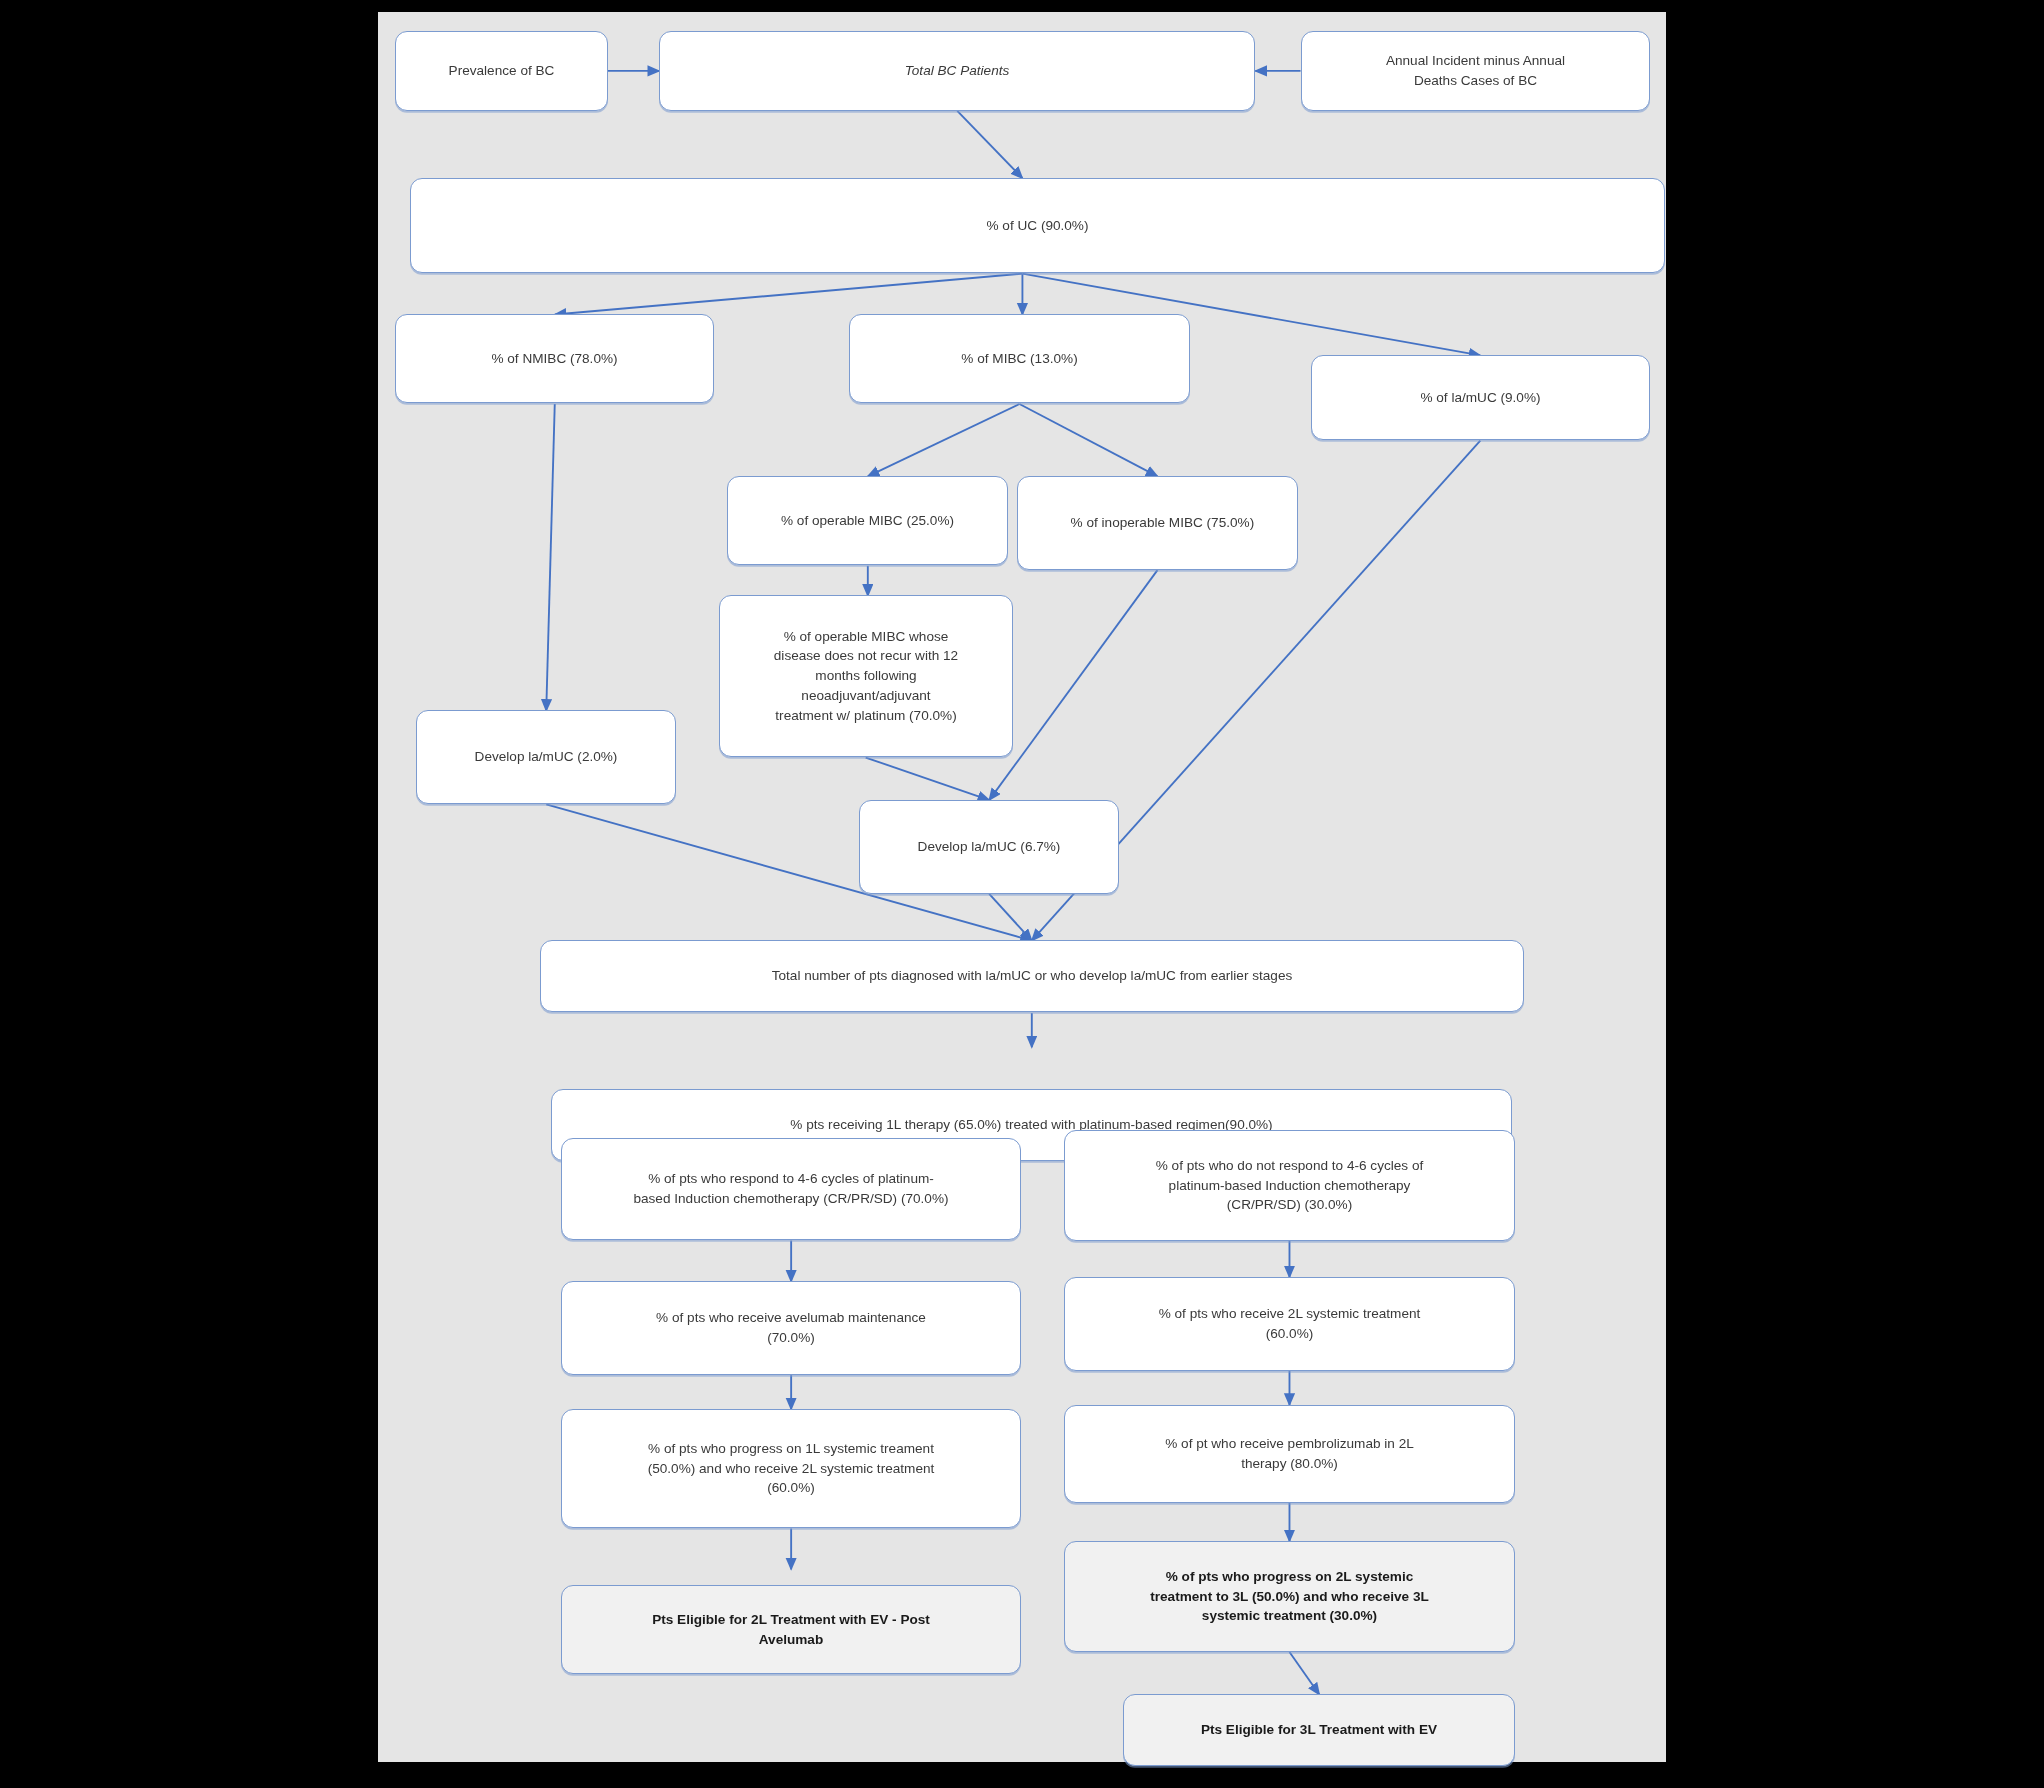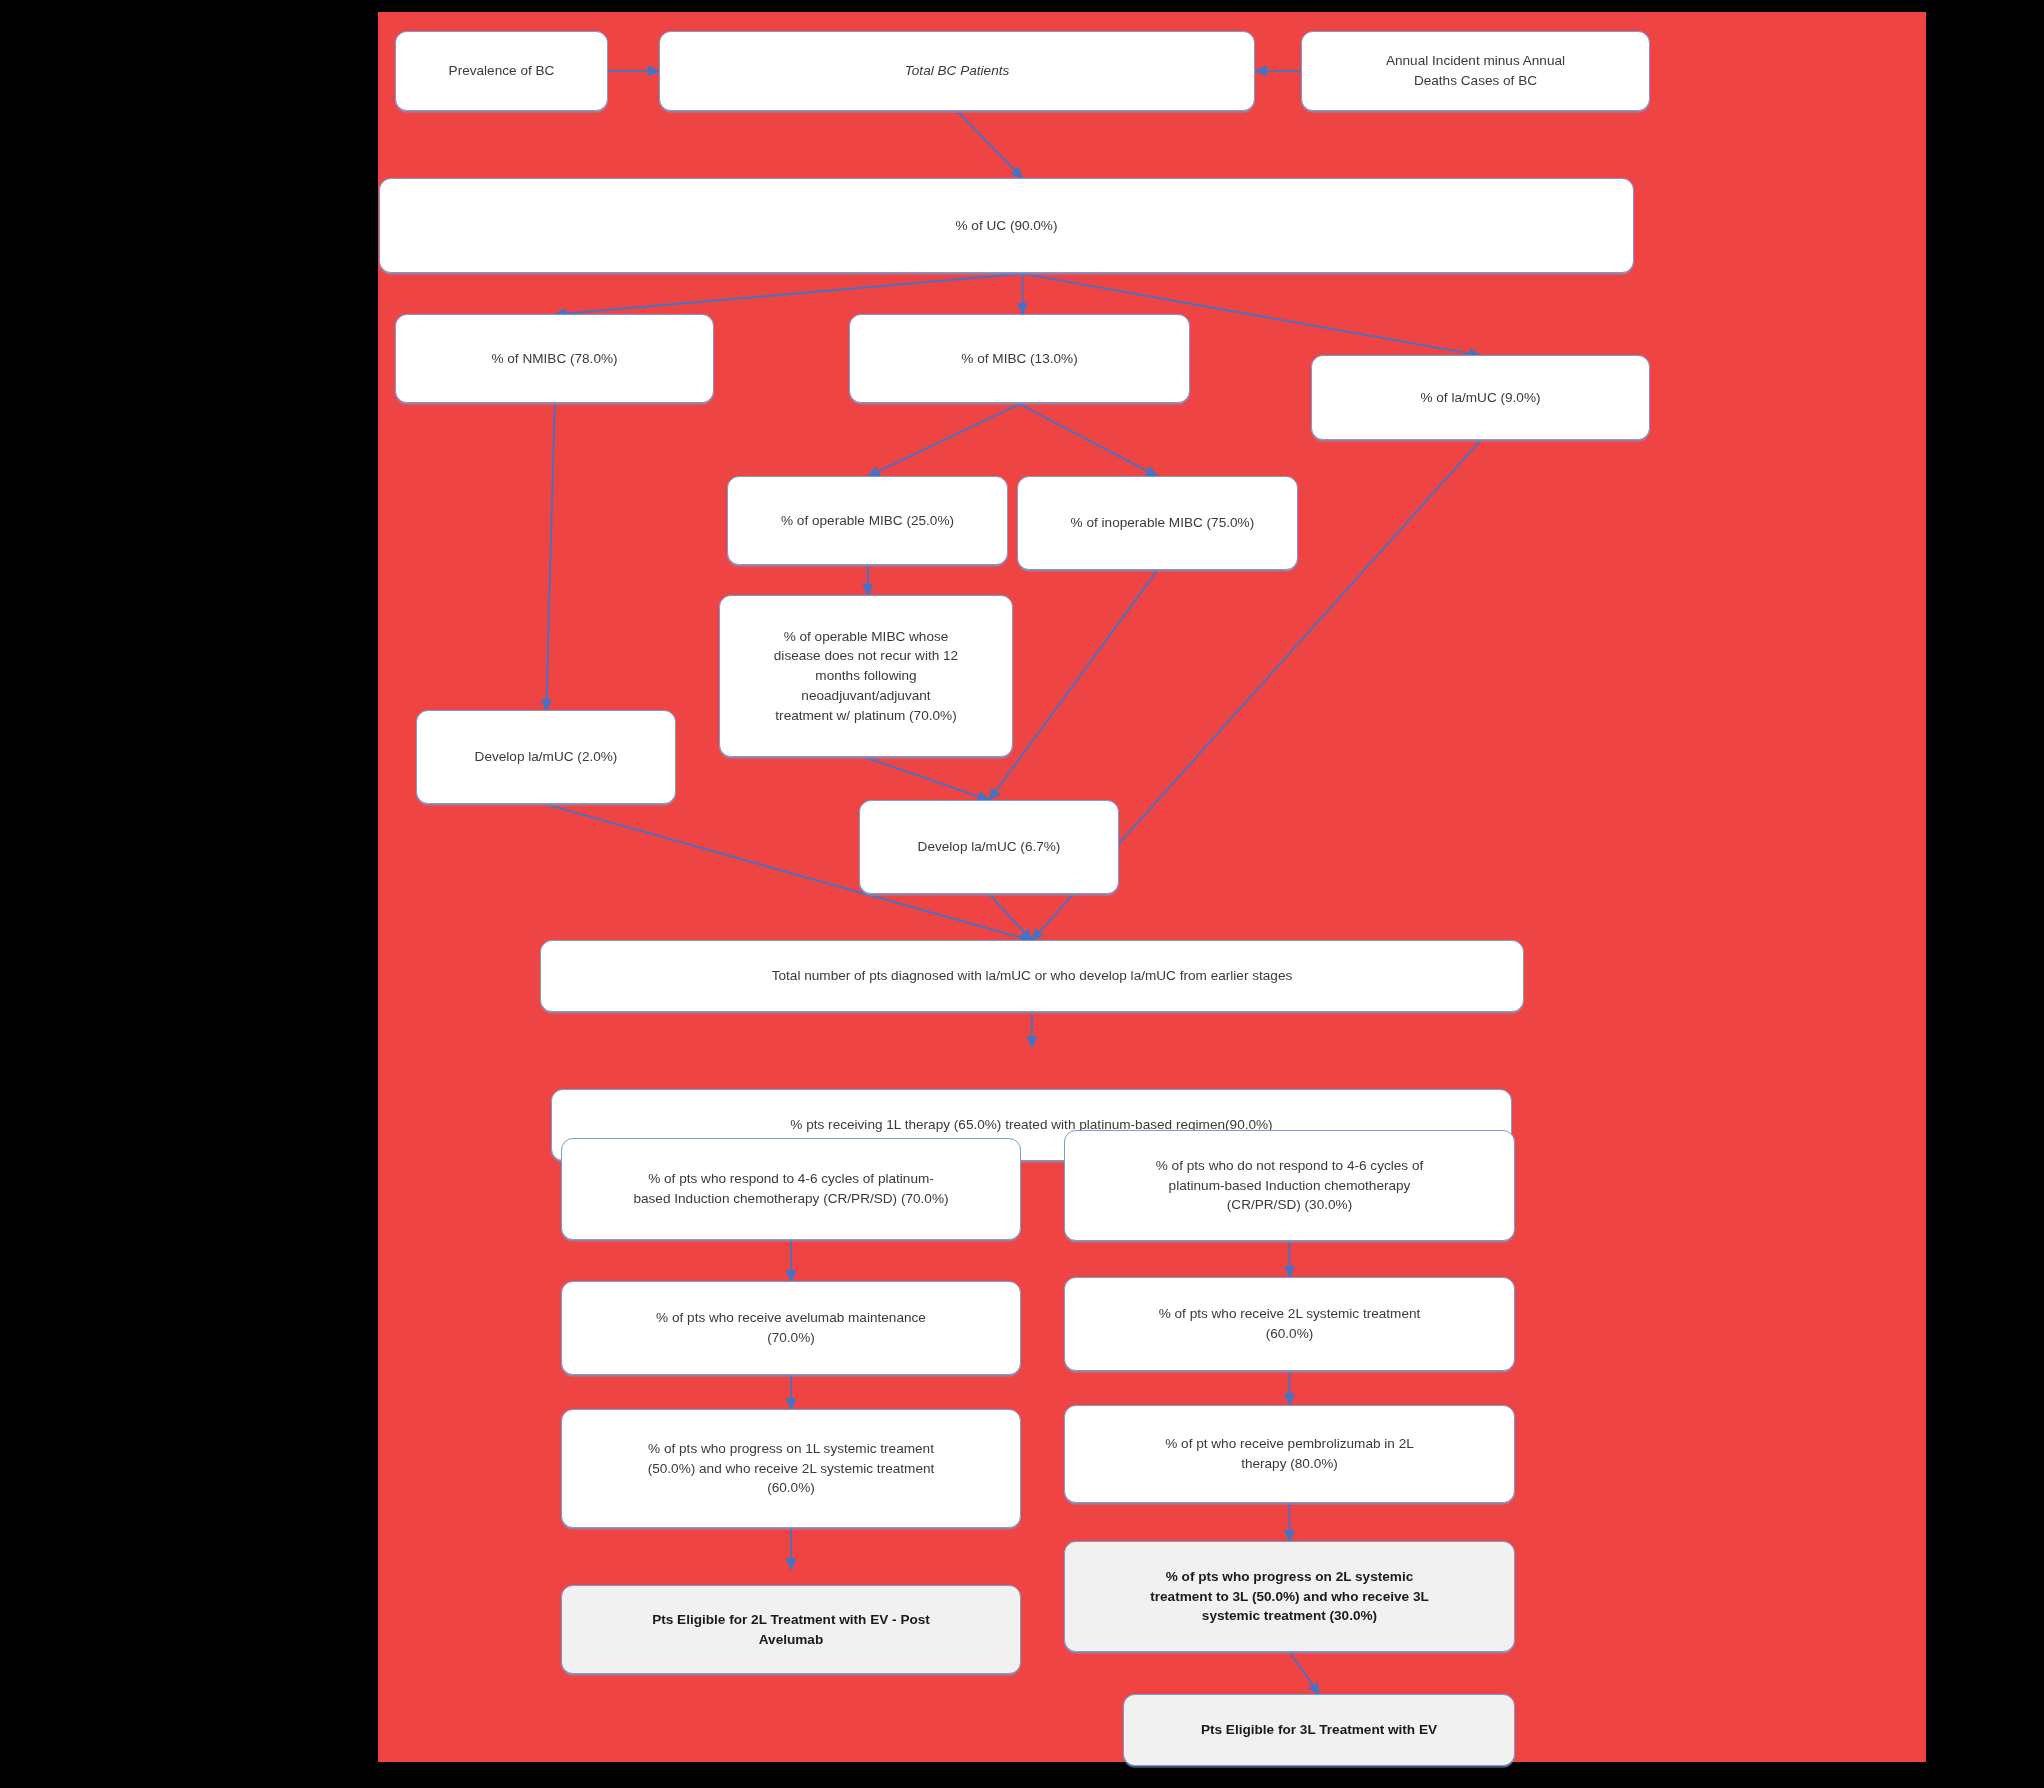--- a/index.html
+++ b/index.html
@@ -5,22 +5,22 @@
   html,body{margin:0;padding:0;}
   body{
     width:2044px;height:1789px;
     background:#000;
     font-family:"Liberation Sans", sans-serif;
     overflow:hidden;
   }
   #canvas{
     position:absolute;
     left:378px; top:12px;
-    width:1548px; height:1750px;
-    background:#ef4444;
+    width:1288px; height:1750px;
+    background:#e5e5e5;
   }
   #stage{
     position:absolute;
     left:0; top:0;
     width:1288px; height:1750px;
   }
   svg#edges{
     position:absolute; left:0; top:0;
     width:1288px; height:1750px;
     pointer-events:none;
@@ -91,21 +91,21 @@
         <div class="node" style="left: 17px; top: 19px; width: 213px; height: 80px;">
           <span>Prevalence of BC</span>
         </div>
         <div class="node" style="left: 281px; top: 19px; width: 596px; height: 80px; font-style: italic;">
           <span>Total BC Patients</span>
         </div>
         <div class="node" style="left: 923px; top: 19px; width: 349px; height: 80px;">
           <span>Annual Incident minus Annual
 Deaths Cases of BC</span>
         </div>
-        <div class="node" style="left: 1px; top: 166px; width: 1255px; height: 95px;">
+        <div class="node" style="left: 32px; top: 166px; width: 1255px; height: 95px;">
           <span>% of UC (90.0%)</span>
         </div>
         <div class="node" style="left: 17px; top: 302px; width: 319px; height: 89px;">
           <span>% of NMIBC (78.0%)</span>
         </div>
         <div class="node" style="left: 471px; top: 302px; width: 341px; height: 89px;">
           <span>% of MIBC (13.0%)</span>
         </div>
         <div class="node" style="left: 933px; top: 343px; width: 339px; height: 85px;">
           <span>% of  la/mUC (9.0%)</span>

